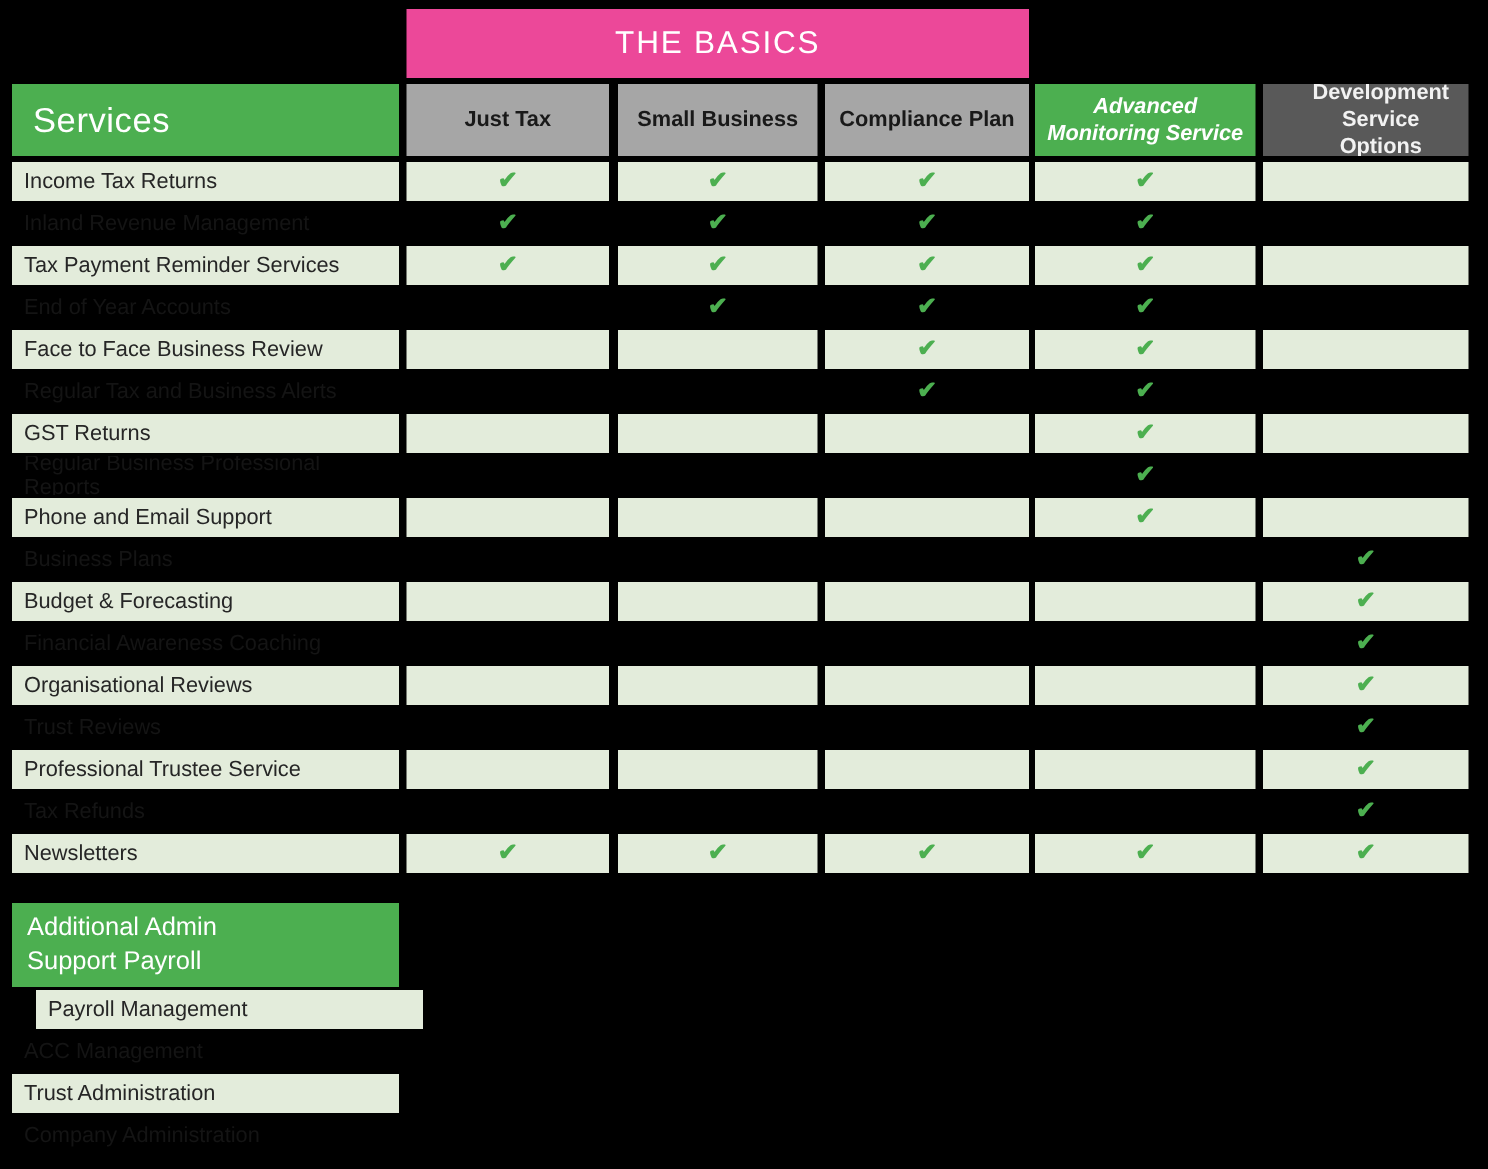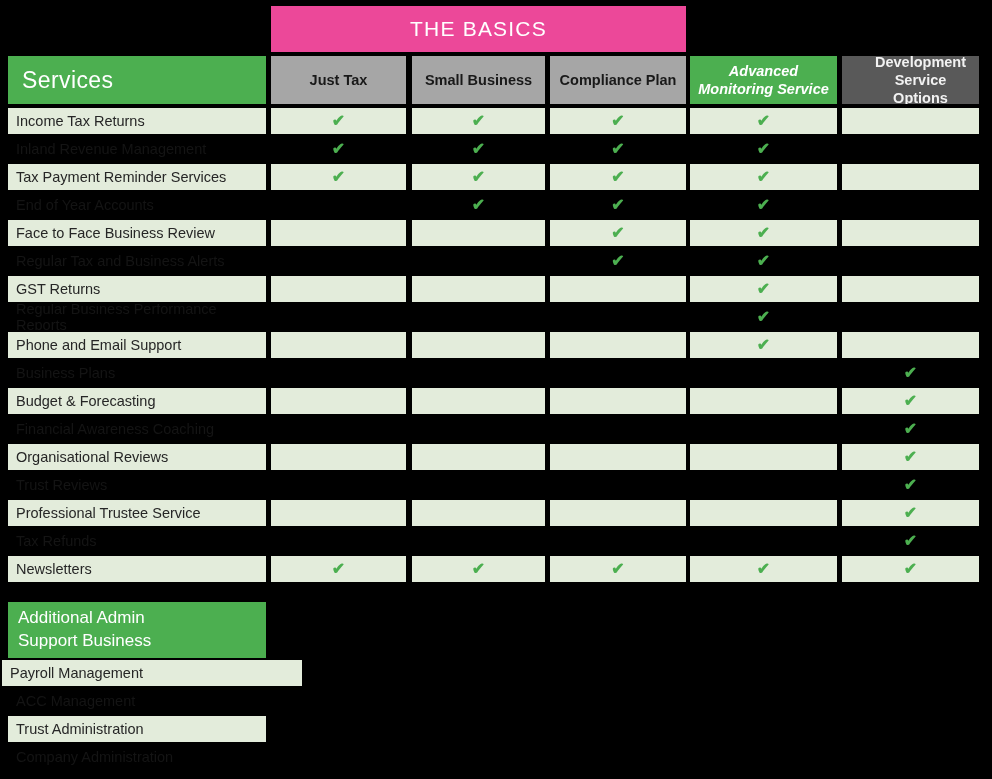--- a/index.html
+++ b/index.html
@@ -244,21 +244,21 @@
       </div>
       <div class="cell tick lit" style="left: 550px; top: 276px; width: 136px; height: 26px;">
         <span class="tickmark hidden"></span>
       </div>
       <div class="cell tick lit" style="left: 690px; top: 276px; width: 147px; height: 26px;">
         <span class="tickmark">✔</span>
       </div>
       <div class="cell tick lit" style="left: 842px; top: 276px; width: 137px; height: 26px;">
         <span class="tickmark hidden"></span>
       </div>
-      <div class="cell svc dark" style="left: 8px; top: 304px; width: 258px; height: 26px;">Regular Business Performance Reports</div>
+      <div class="cell svc dark" style="left: 8px; top: 304px; width: 258px; height: 26px;">Regular Business Professional Reports</div>
       <div class="cell tick dark" style="left: 271px; top: 304px; width: 135px; height: 26px;">
         <span class="tickmark hidden"></span>
       </div>
       <div class="cell tick dark" style="left: 412px; top: 304px; width: 133px; height: 26px;">
         <span class="tickmark hidden"></span>
       </div>
       <div class="cell tick dark" style="left: 550px; top: 304px; width: 136px; height: 26px;">
         <span class="tickmark hidden"></span>
       </div>
       <div class="cell tick dark" style="left: 690px; top: 304px; width: 147px; height: 26px;">
@@ -406,21 +406,21 @@
         <span class="tickmark">✔</span>
       </div>
       <div class="cell tick lit" style="left: 690px; top: 556px; width: 147px; height: 26px;">
         <span class="tickmark">✔</span>
       </div>
       <div class="cell tick lit" style="left: 842px; top: 556px; width: 137px; height: 26px;">
         <span class="tickmark">✔</span>
       </div>
       <div class="cell admin-hdr" style="left: 8px; top: 602px; width: 258px; height: 56px;">
         <span>Additional Admin</span>
-        <span>Support Business</span>
-      </div>
-      <div class="cell svc lit" style="left: 2px; top: 660px; width: 300px; height: 26px;">Payroll Management</div>
+        <span>Support Payroll</span>
+      </div>
+      <div class="cell svc lit" style="left: 24px; top: 660px; width: 258px; height: 26px;">Payroll Management</div>
       <div class="cell svc dark" style="left: 8px; top: 688px; width: 258px; height: 26px;">ACC Management</div>
       <div class="cell svc lit" style="left: 8px; top: 716px; width: 258px; height: 26px;">Trust Administration</div>
       <div class="cell svc dark" style="left: 8px; top: 744px; width: 258px; height: 26px;">Company Administration</div>
     </div>
 
 </div>
 
 </body></html>

